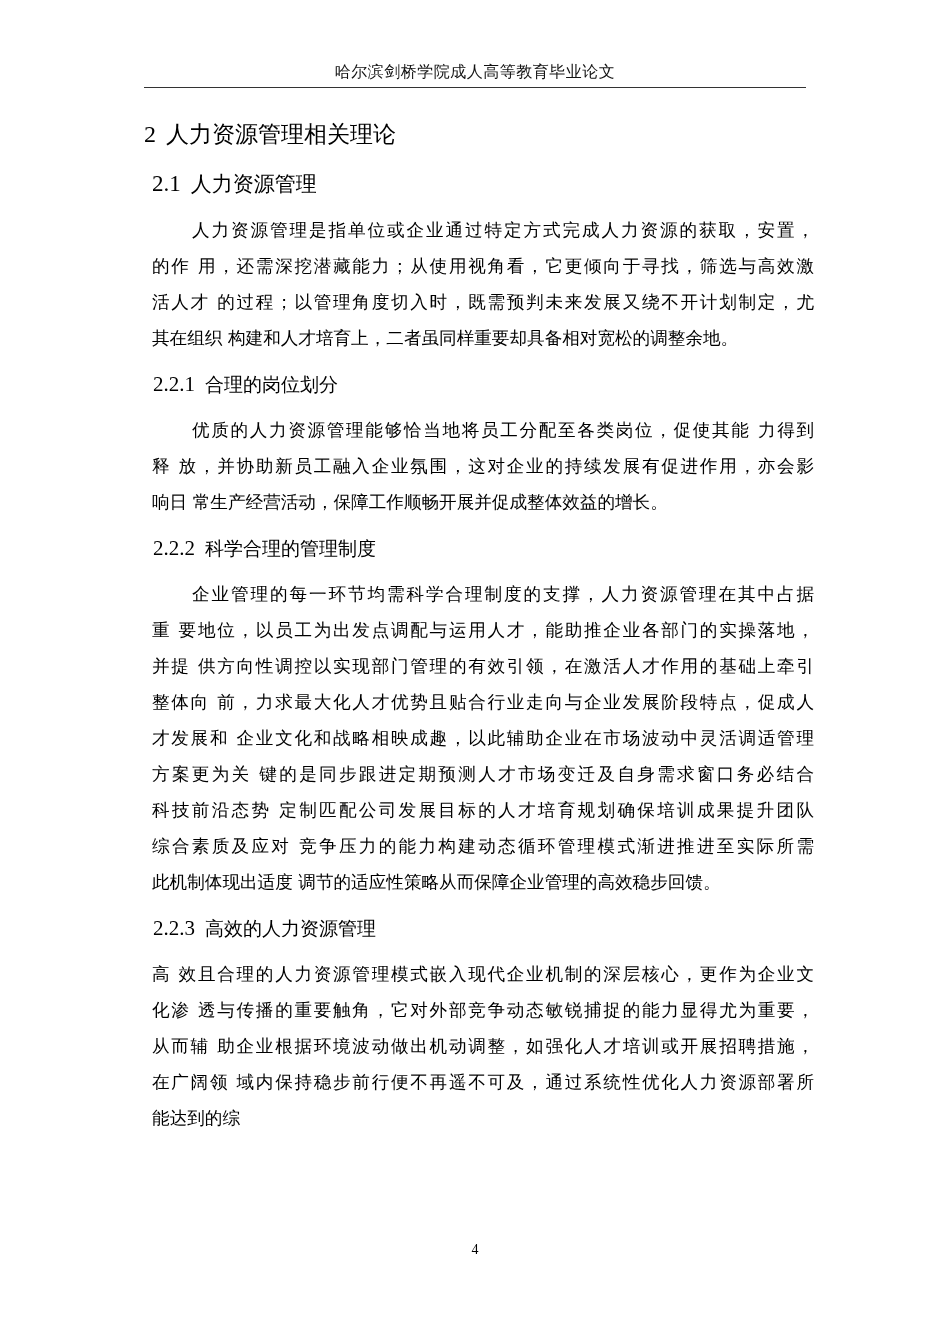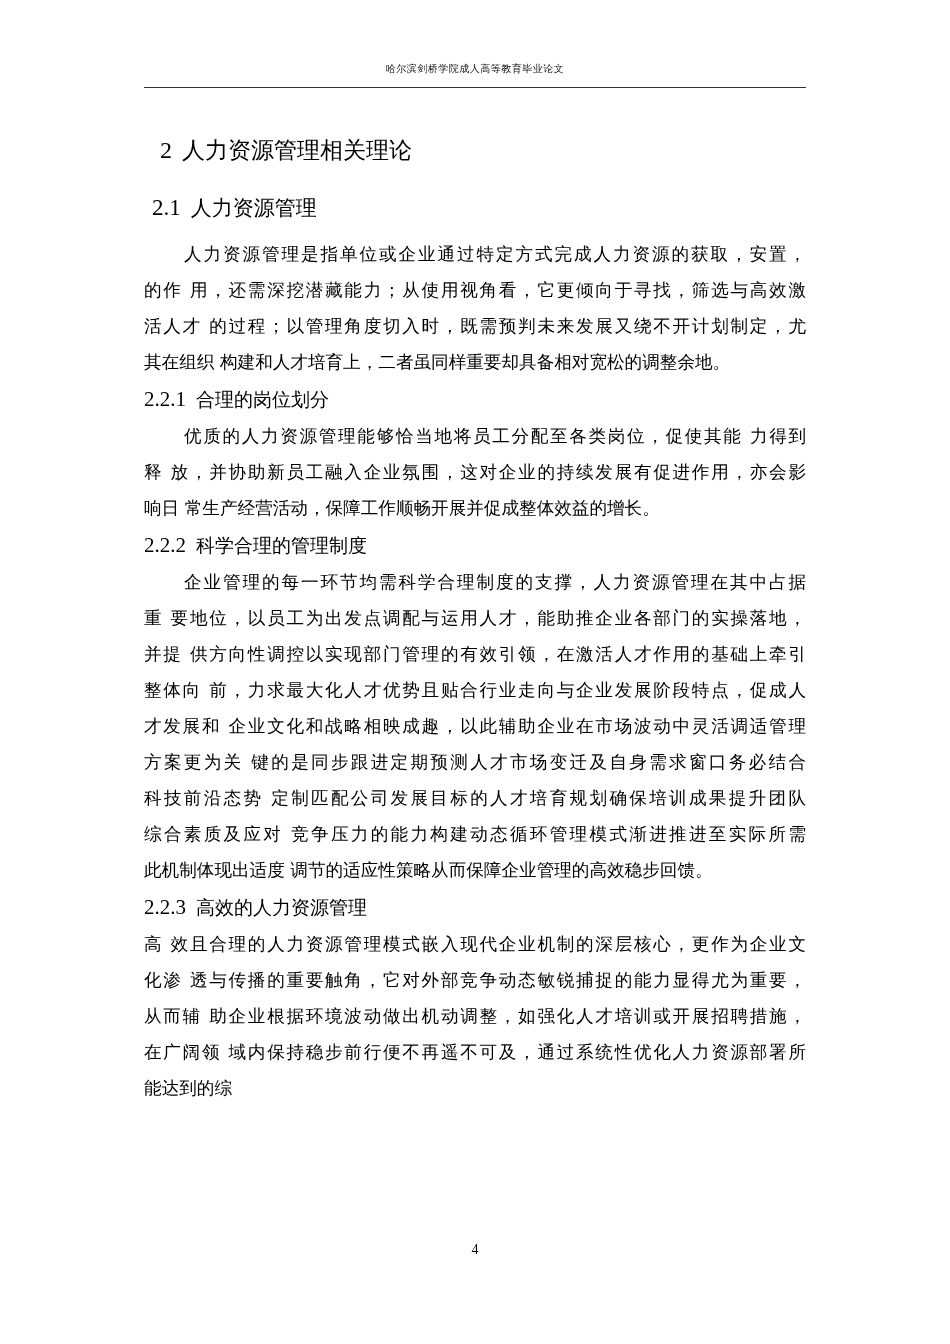--- a/index.html
+++ b/index.html
@@ -1,31 +1,31 @@
 <!DOCTYPE html>
 <html><head>
 <meta charset="utf-8">
 <style>
   html, body { margin: 0; padding: 0; background: #ffffff; }
   body { width: 950px; height: 1344px; position: relative; overflow: hidden; color: #000; }
   .page { position: absolute; left: 144px; top: 0; width: 662px; }
   .running-header {
     position: absolute; top: 62px; left: 0; width: 662px; text-align: center;
-    font-family: "DejaVu Serif", serif; font-size: 10px; color: #111; letter-spacing: 0.5px;
+    font-family: "DejaVu Serif", serif; font-size: 16px; color: #111; letter-spacing: 0.5px;
   }
   .header-rule { position: absolute; top: 87px; left: 0; width: 662px; height: 0; border-top: 1.3px solid #333; }
   .content { position: absolute; top: 112px; left: 0; width: 662px; }
-  .h1 { font-family: "DejaVu Sans", sans-serif; font-size: 23px; line-height: 44px; margin: 16px; font-weight: normal; }
+  .h1 { font-family: "DejaVu Sans", sans-serif; font-size: 23px; line-height: 44px; margin: 0; font-weight: normal; }
   .h2 { font-family: "DejaVu Sans", sans-serif; font-size: 21px; line-height: 40px; margin: 8px; font-weight: normal; }
-  .h3 { font-family: "DejaVu Sans", sans-serif; font-size: 19px; line-height: 38px; margin: 0; font-weight: normal; }
+  .h3 { font-family: "DejaVu Sans", sans-serif; font-size: 19px; line-height: 38px; margin: 9px; font-weight: normal; }
   .num { font-family: "Liberation Serif", serif; margin-right: 10px; }
   .h1 .num { font-size: 24px; }
   .h2 .num { font-size: 23px; }
   .h3 .num { font-size: 21px; }
-  .para { margin: 0; }
+  .para { margin: 8px; }
   .line {
     font-family: "DejaVu Serif", serif; font-size: 17.6px; line-height: 36px; height: 36px;
     white-space: nowrap; text-align: justify; text-align-last: justify; width: 662px; display: block;
   }
   .line.first { text-indent: 40px; }
   .line.last { text-align-last: left; }
   .page-number {
     position: absolute; top: 1242px; left: 0; width: 950px; text-align: center;
     font-family: "Liberation Serif", serif; font-size: 14px;
   }

